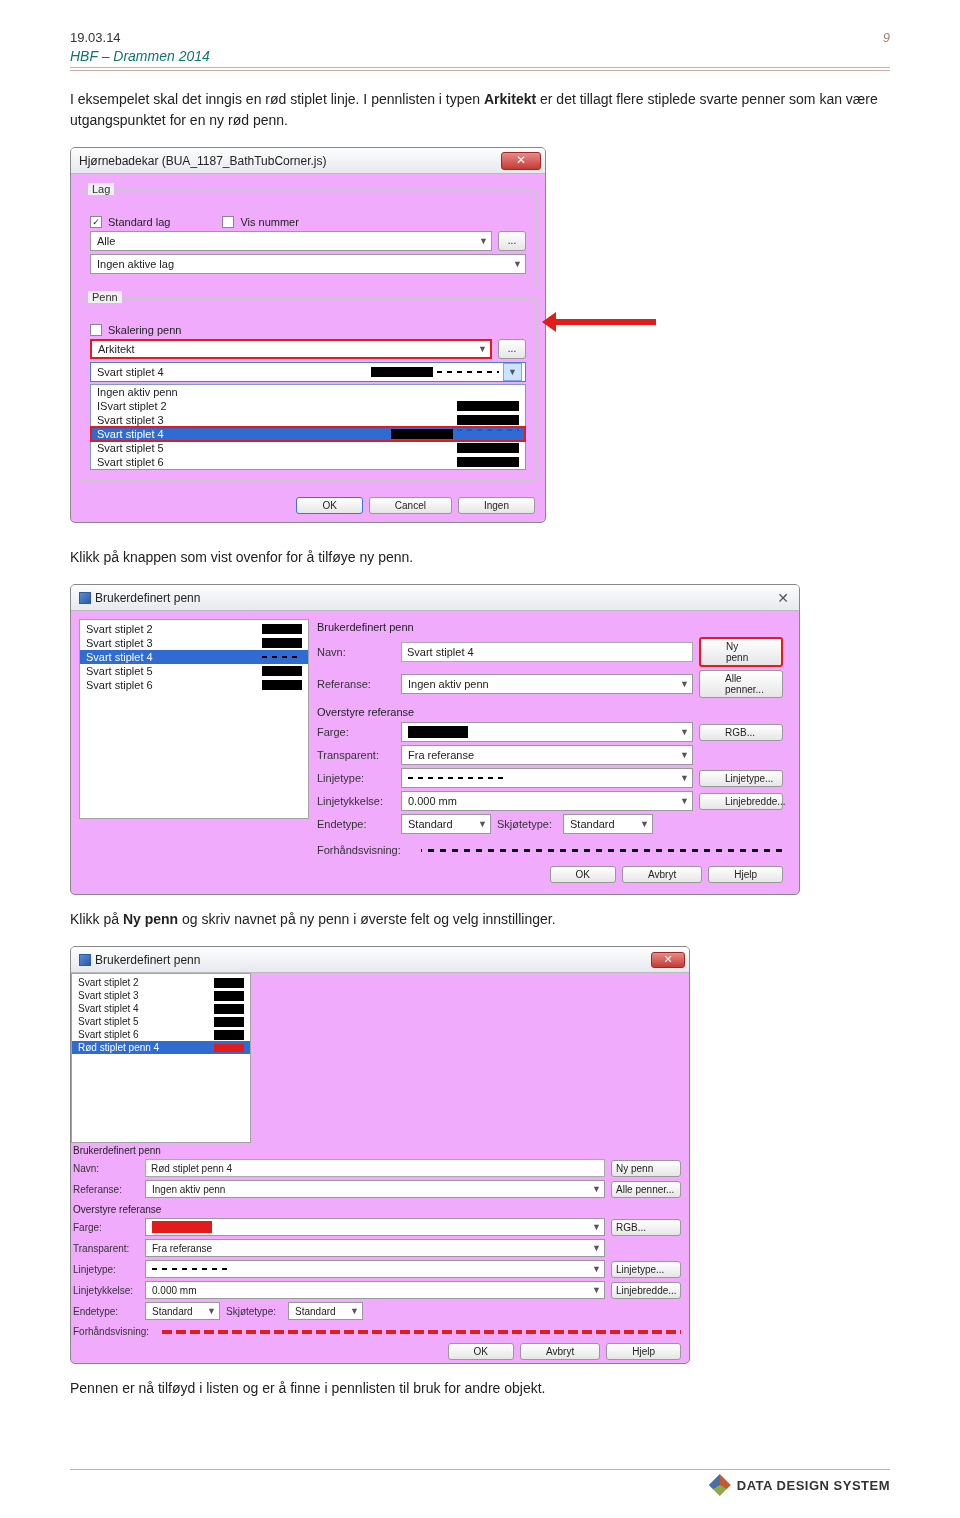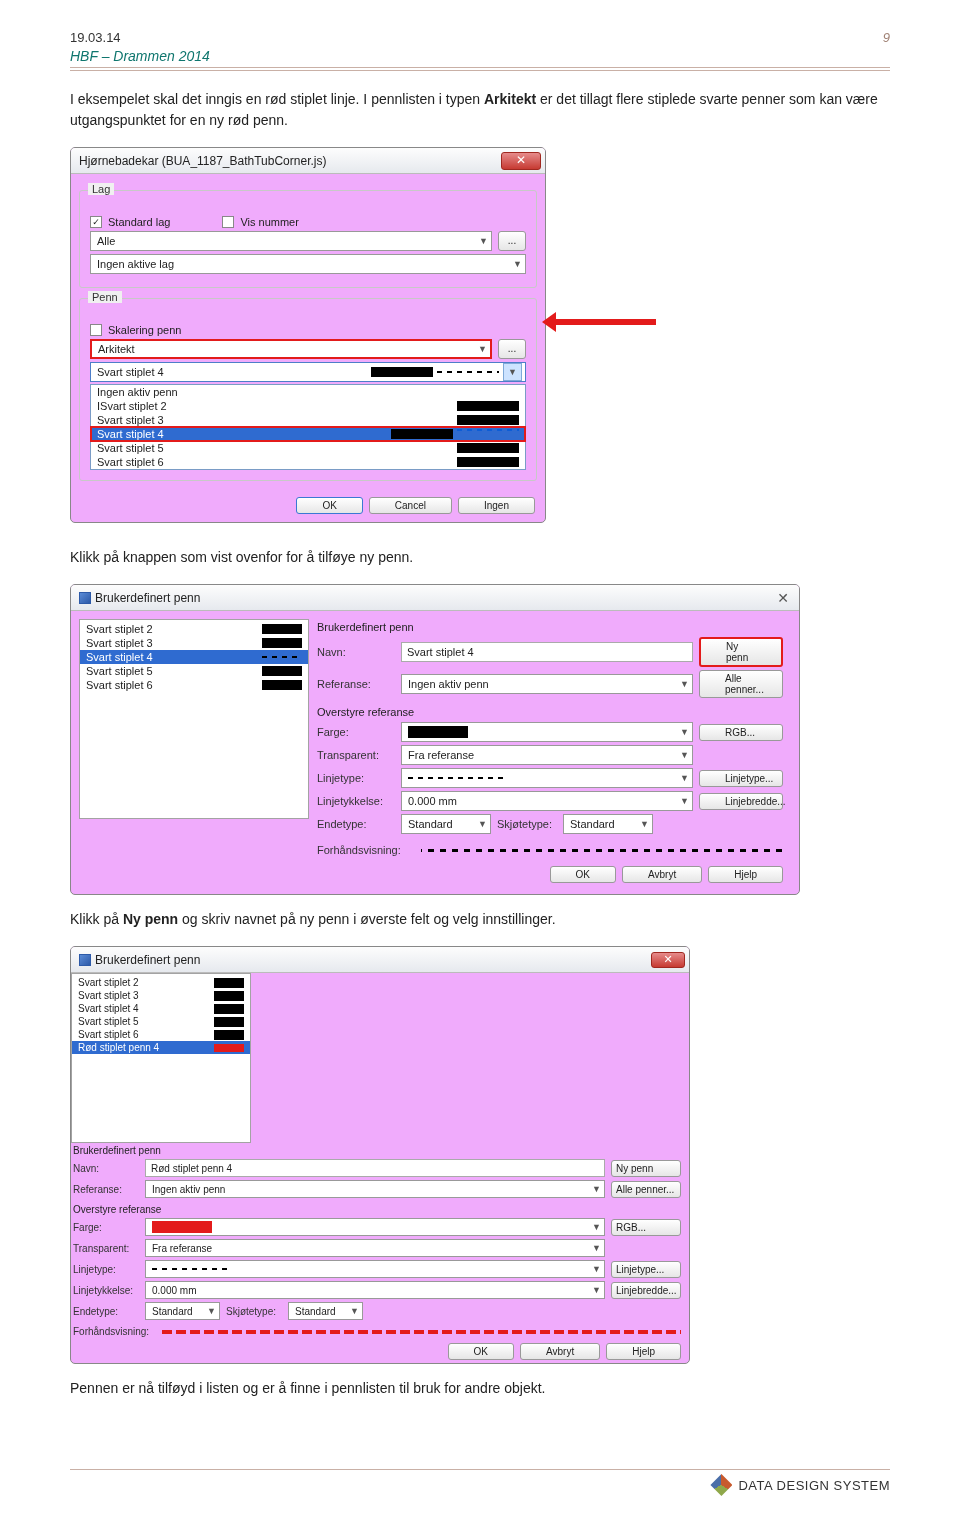--- a/index.html
+++ b/index.html
@@ -185,21 +185,21 @@
     border-top: 1px solid #c9b0a6;
     padding-top: 4px;
     display:flex; justify-content:flex-end; align-items:center; gap:6px;
   }
   .footer .logo {
     width: 22px; height: 22px;
     background: conic-gradient(#c75a2e 0 120deg,#8fa84a 120deg 240deg,#4a6ea8 240deg 360deg);
     clip-path: polygon(50% 0,100% 50%,50% 100%,0 50%);
   }
   .footer .txtlogo { font-size: 13px; letter-spacing: 0.5px; color:#333; }
-  .footer .txtlogo .sc { font-variant: small-caps; }
+  .footer .txtlogo .sc { font-variant: small-caps; font-weight: bold; }
 
   .rel { position: relative; }
 </style>
 </head>
 <body>
 
 
 
 
 <div class="header">

